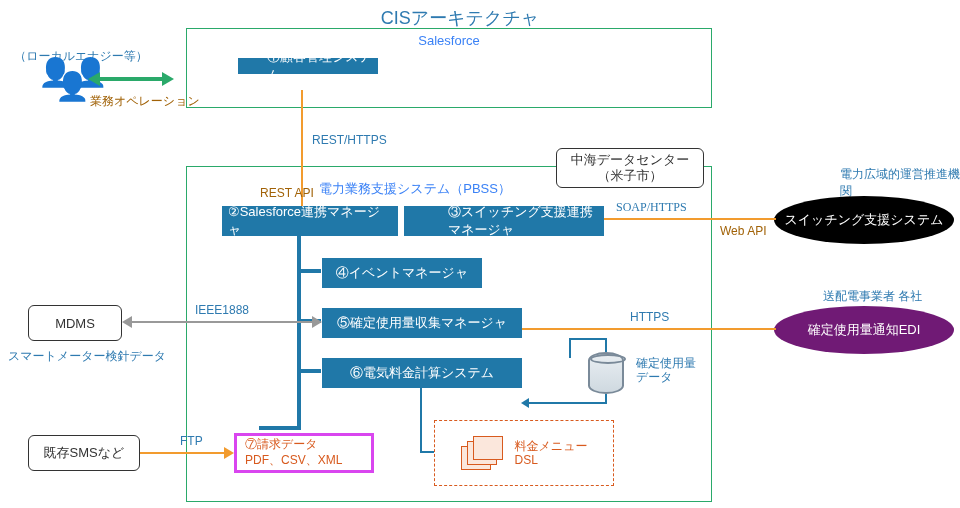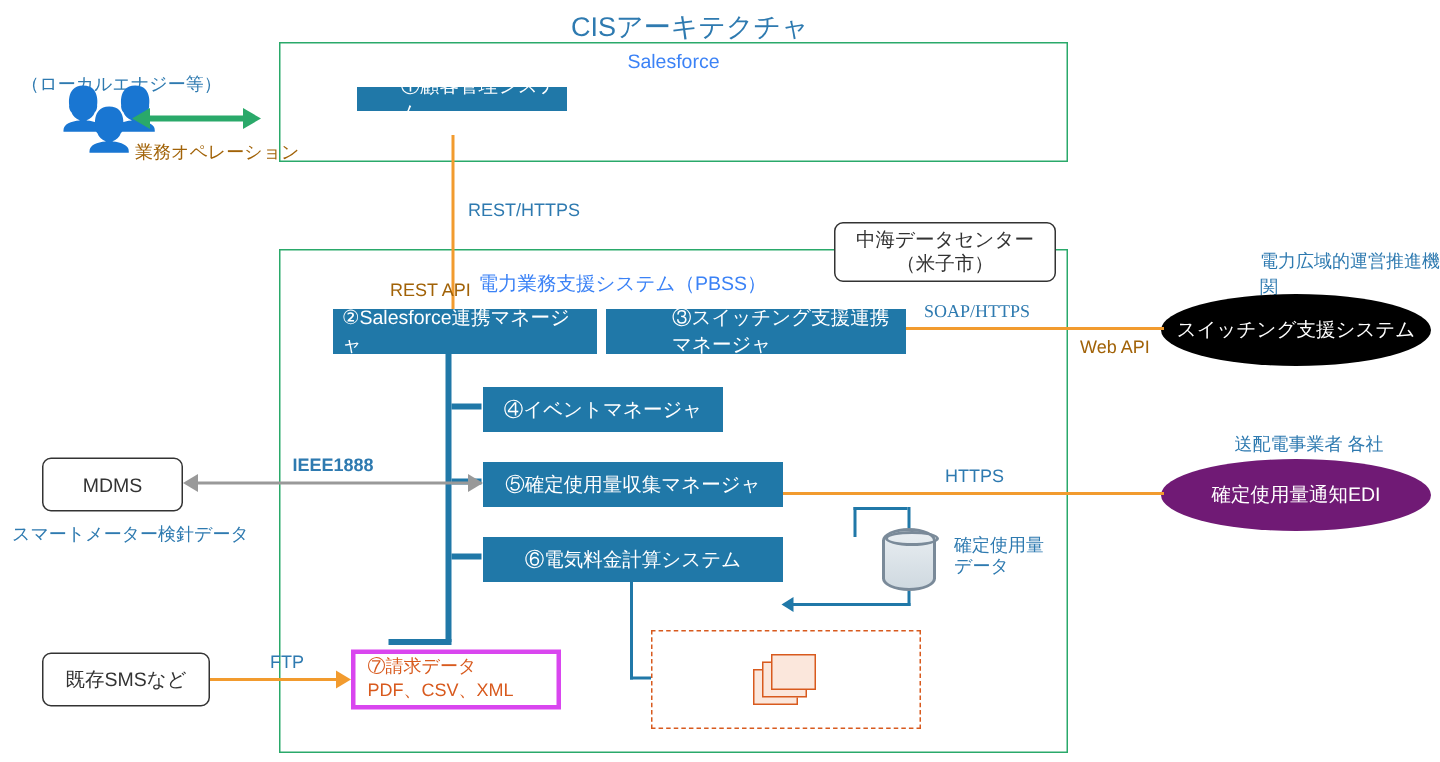--- a/index.html
+++ b/index.html
@@ -98,32 +98,36 @@
       <span>PDF、CSV、XML</span>
     </div>
   </div>
 
   <div class="abs dash-box" style="left:434px;top:420px;width:180px;height:66px;flex-direction:row;gap:10px;">
     <div class="sheets">
       <div style="left:0;top:10px;"></div>
         <div style="left:6px;top:5px;"></div>
         <div style="left:12px;top:0;"></div>
     </div>
+    <div style="line-height:1.2;">
+      <span>料金メニュー</span><br>
+      <span>DSL</span>
+    </div>
   </div>
 
   <div class="abs line-blue v" style="left:420px;top:388px;height:65px;"></div>
   <div class="abs line-blue h" style="left:420px;top:451px;width:14px;"></div>
 
   <div class="abs white-box" style="left:28px;top:305px;width:94px;height:36px;">MDMS</div>
   <div class="abs lbl-blue label" style="left:8px;top:348px;">スマートメーター検針データ</div>
 
   <div class="abs arrow-left-g" style="left:122px;top:316px;"></div>
   <div class="abs line-grey h" style="left:131px;top:321px;width:182px;"></div>
   <div class="abs arrow-right-g" style="left:312px;top:316px;"></div>
-  <div class="abs lbl-blue label" style="left:195px;top:303px;font-weight:bold;">IEEE1888</div>
+  <div class="abs lbl-blue label" style="left:195px;top:303px;">IEEE1888</div>
 
   <div class="abs white-box" style="left:28px;top:435px;width:112px;height:36px;">既存SMSなど</div>
 
   <div class="abs line-orange h" style="left:140px;top:452px;width:85px;"></div>
   <div class="abs arrow-right-o" style="left:224px;top:447px;"></div>
   <div class="abs lbl-blue label" style="left:180px;top:434px;">FTP</div>
 
   <div class="abs lbl-blue label" style="left:803px;top:166px;margin-left:37px;">電力広域的運営推進機関</div>
   <div class="abs oval" style="left:774px;top:196px;width:180px;height:48px;background:#000000;">スイッチング支援システム</div>
 

